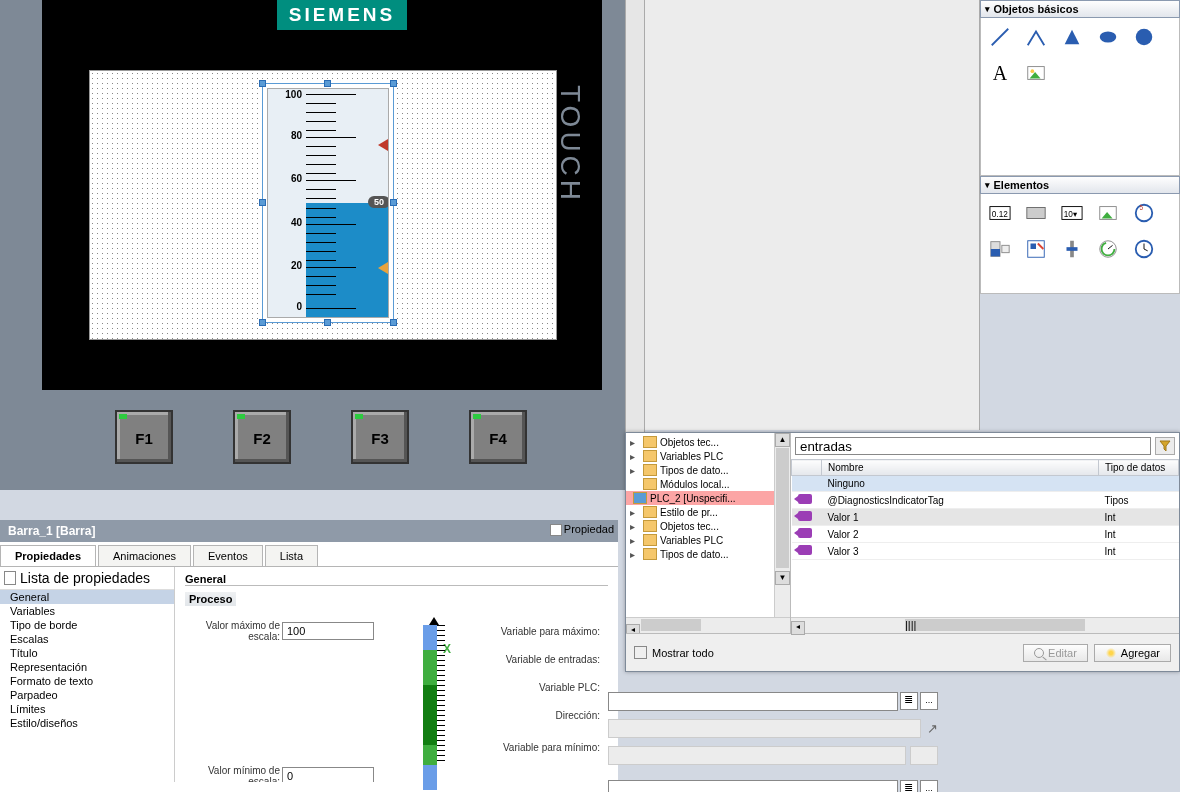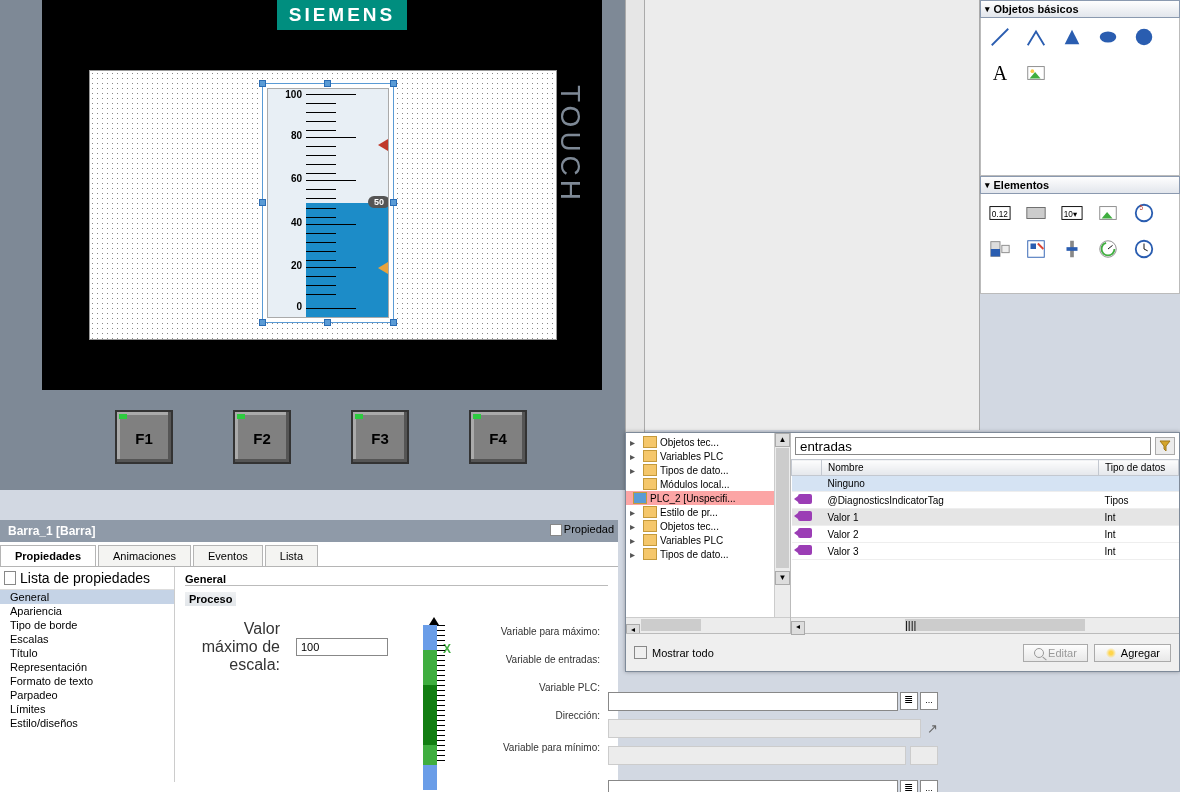--- a/index.html
+++ b/index.html
@@ -50,21 +50,21 @@
 .props-list-col { width: 175px; border-right: 1px solid #ccc; background: #fff; }
 .props-list-header { display: flex; align-items: center; padding: 3px 4px; font-size: 14px; border-bottom: 1px solid #ddd; }
 .props-list-header .doc-icon { width: 12px; height: 14px; background: #fff; border: 1px solid #888; margin-right: 4px; display: inline-block; }
 .props-list-col ul { list-style: none; }
 .props-list-col li { padding: 1px 10px; font-size: 11px; cursor: pointer; }
 .props-list-col li.selected { background: #c5d3e6; }
 .props-form { flex: 1; padding: 2px 10px; font-size: 11px; overflow: hidden; }
 .section-header { font-weight: bold; color: #000; font-size: 11px; border-bottom: 1px solid #bbb; margin: 4px 0 6px; }
 .sub-header { font-weight: bold; background: linear-gradient(#eef0f2,#e2e6ea); padding: 1px 4px; display: inline-block; font-size: 11px; }
 .form-row { display: flex; align-items: center; margin: 4px 0; }
-.form-row label { width: 95px; text-align: right; margin-right: 16px; font-size: 16px; color: #333; }
+.form-row label { width: 95px; text-align: right; margin-right: 2px; font-size: 10px; color: #333; }
 .form-row input[type=text] { width: 92px; height: 18px; border: 1px solid #888; padding: 0 4px; font-size: 11px; }
 .preview-gauge { position: absolute; left: 423px; top: 105px; width: 22px; height: 170px; }
 .preview-gauge .seg { width: 14px; }
 .preview-gauge .s1{height:25px;background:#6a9de8}
 .preview-gauge .s2{height:35px;background:#3fae3f;position:relative}
 .preview-gauge .s2 .x{position:absolute;right:-14px;top:-8px;font-weight:bold;color:#3fae3f;font-size:12px}
 .preview-gauge .s3{height:60px;background:#127e12}
 .preview-gauge .s4{height:20px;background:#3fae3f}
 .preview-gauge .s5{height:25px;background:#6a9de8}
 .preview-gauge .ticks{position:absolute;left:14px;top:0;bottom:0;width:8px}
@@ -210,21 +210,21 @@
     <div class="tab">Lista</div>
   </div>
   <div class="props-body">
     <div class="props-list-col">
       <div class="props-list-header">
           <span class="doc-icon"></span>
           <span>Lista de propiedades</span>
         </div>
       <ul>
         <li class="selected">General</li>
-        <li>Apariencia</li>
+        <li>Variables</li>
         <li>Tipo de borde</li>
         <li>Escalas</li>
         <li>Título</li>
         <li>Representación</li>
         <li>Formato de texto</li>
         <li>Parpadeo</li>
         <li>Límites</li>
         <li>Estilo/diseños</li>
       </ul>
     </div>

